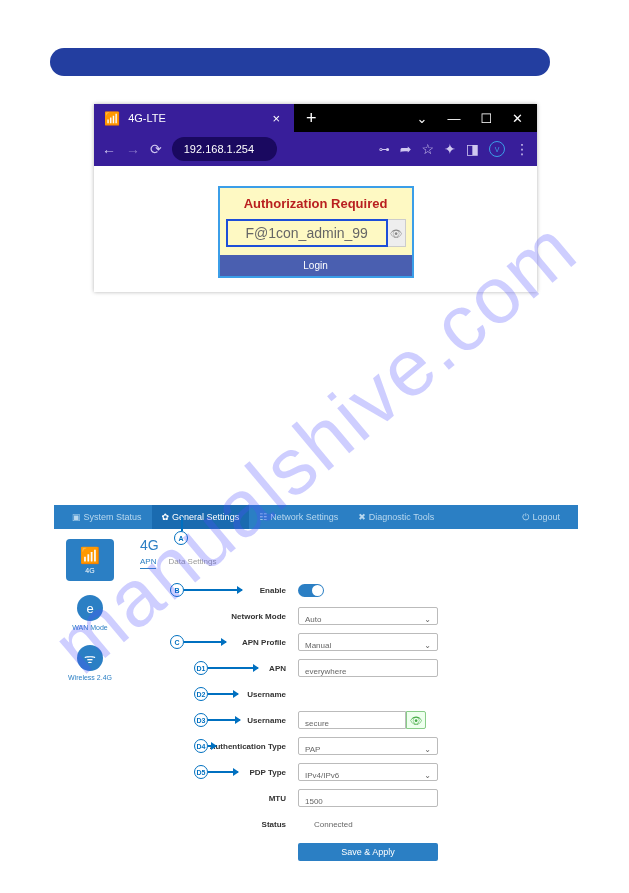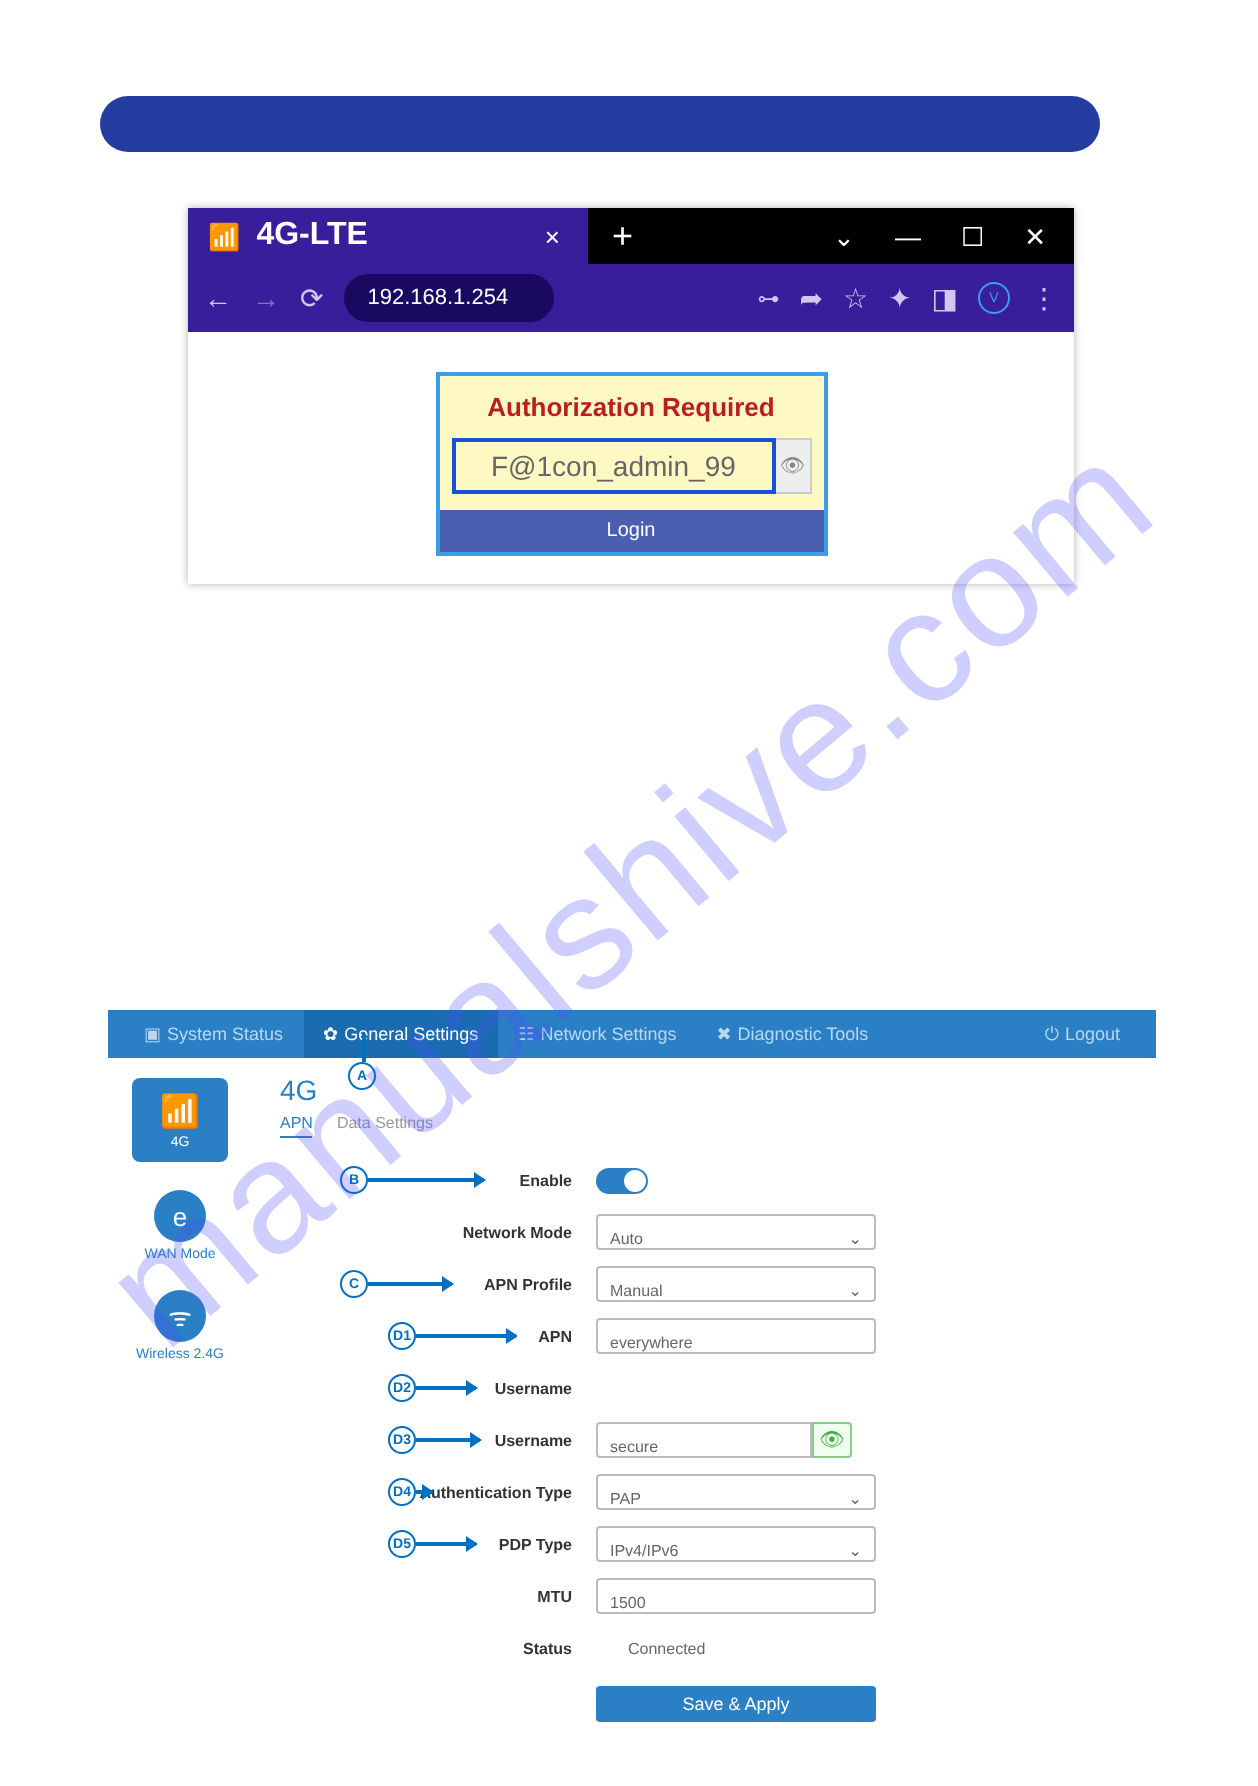--- a/index.html
+++ b/index.html
@@ -3,21 +3,21 @@
 <meta charset="utf-8">
 <style>
 *{box-sizing:border-box;margin:0;padding:0;font-family:Arial,sans-serif}
 body{background:#fff;width:629px;height:893px;position:relative;overflow:hidden}
 .watermark{position:absolute;top:0;left:0;width:629px;height:893px;pointer-events:none;z-index:99;font-size:80px;color:rgba(80,80,255,0.28);font-weight:400;transform:rotate(-40deg);transform-origin:center;display:flex;align-items:center;justify-content:center;letter-spacing:2px}
 .top-bar{position:absolute;top:48px;left:50px;width:500px;height:28px;background:#233ea0;border-radius:16px}
 .browser{position:absolute;top:104px;left:94px;width:443px;box-shadow:0 0 4px rgba(0,0,0,0.3)}
 .tab-strip{background:#000;display:flex;align-items:center;height:28px}
 .tab-active{background:#381e9a;display:flex;align-items:center;padding:0 10px;height:28px;width:200px;position:relative}
 .wifi-icon{color:#3b9ee8;font-size:13px;margin-right:8px}
-.tab-title{color:#fff;font-size:16px;font-weight:700;flex:1}
+.tab-title{color:#fff;font-size:11px;font-weight:400;flex:1}
 .tab-close{color:#fff;font-size:13px;padding:0 4px}
 .tab-new{color:#fff;font-size:18px;padding:0 12px}
 .win-ctrl{margin-left:auto;display:flex;gap:20px;padding-right:14px;color:#fff;font-size:13px}
 .addr-bar{background:#381e9a;display:flex;align-items:center;height:34px;padding:0 8px;gap:10px}
 .nav-icn{color:#d0c8f0;font-size:14px}
 .url-box{background:#1a0960;border-radius:14px;height:24px;flex:1;display:flex;align-items:center;padding:0 12px;color:#fff;font-size:11px;max-width:160px}
 .addr-spacer{flex:1}
 .addr-icn{color:#d0c8f0;font-size:14px}
 .addr-circ{width:16px;height:16px;border:1.5px solid #3b9ee8;border-radius:50%;display:flex;align-items:center;justify-content:center;font-size:7px;color:#3b9ee8}
 .login-card{width:196px;margin:20px auto 0;border:2px solid #3b9ee8;background:#fef9c3}

